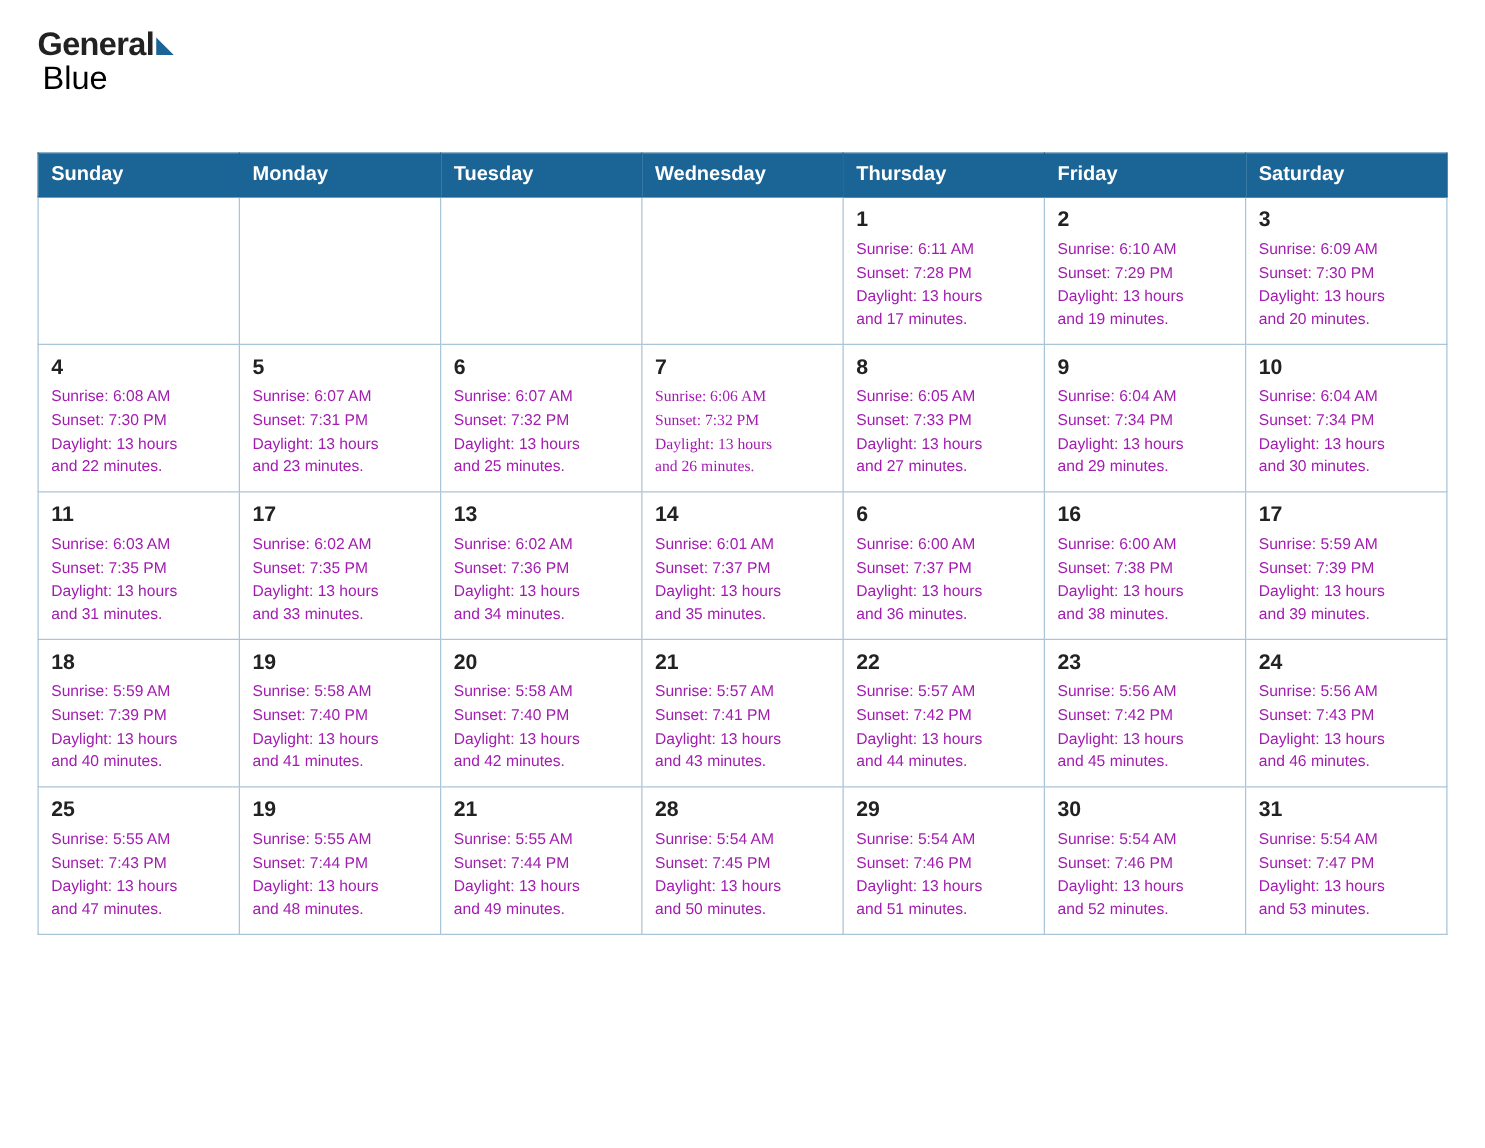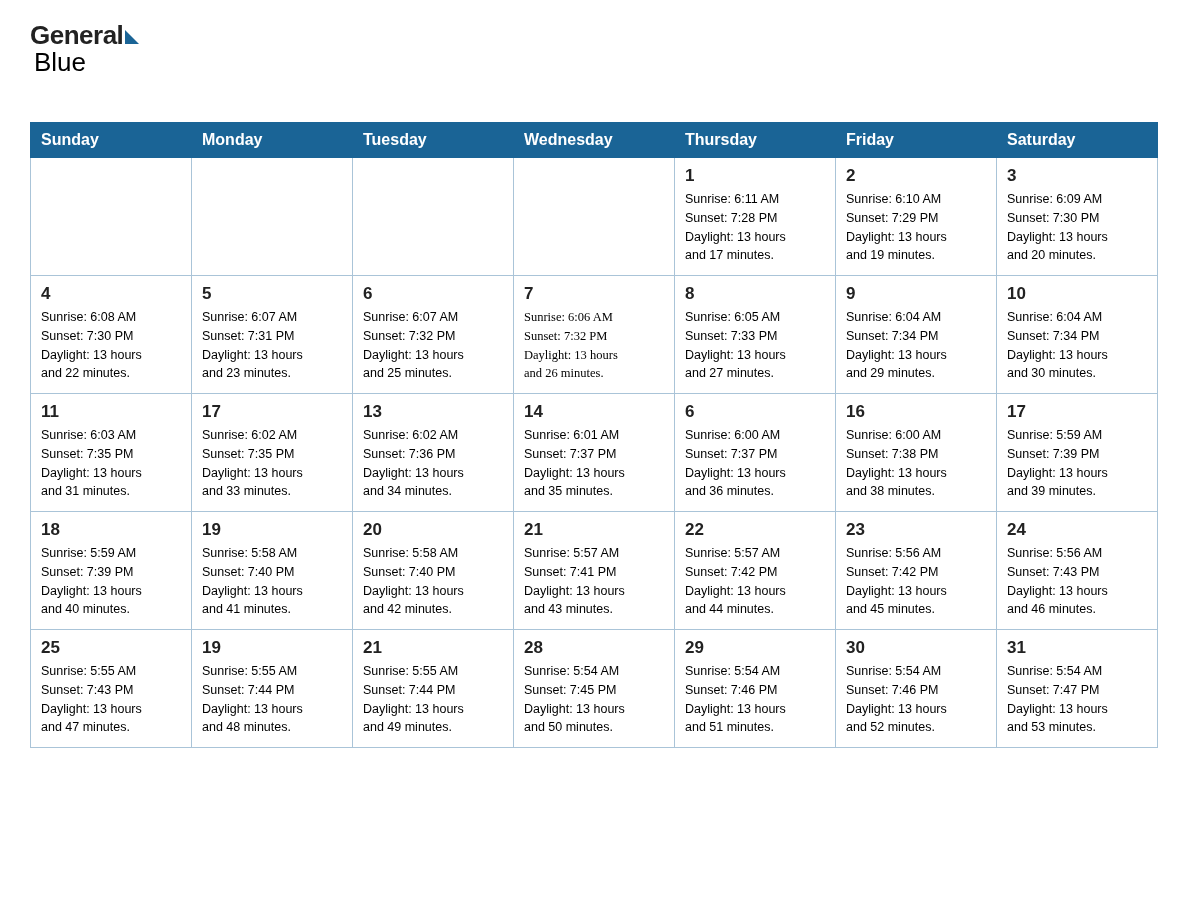--- a/index.html
+++ b/index.html
@@ -86,21 +86,21 @@
     }
     .day-number {
       font-size: 17px;
       font-weight: bold;
       color: #222;
       display: block;
       margin-bottom: 4px;
     }
     .day-info {
       font-size: 12.5px;
-      color: #000000;
+      color: #a21caf;
       line-height: 1.5;
     }
     .empty-cell {
       background: #fff;
     }
     tr.week-row td {
       height: 110px;
     }
   </style>
 </head>

